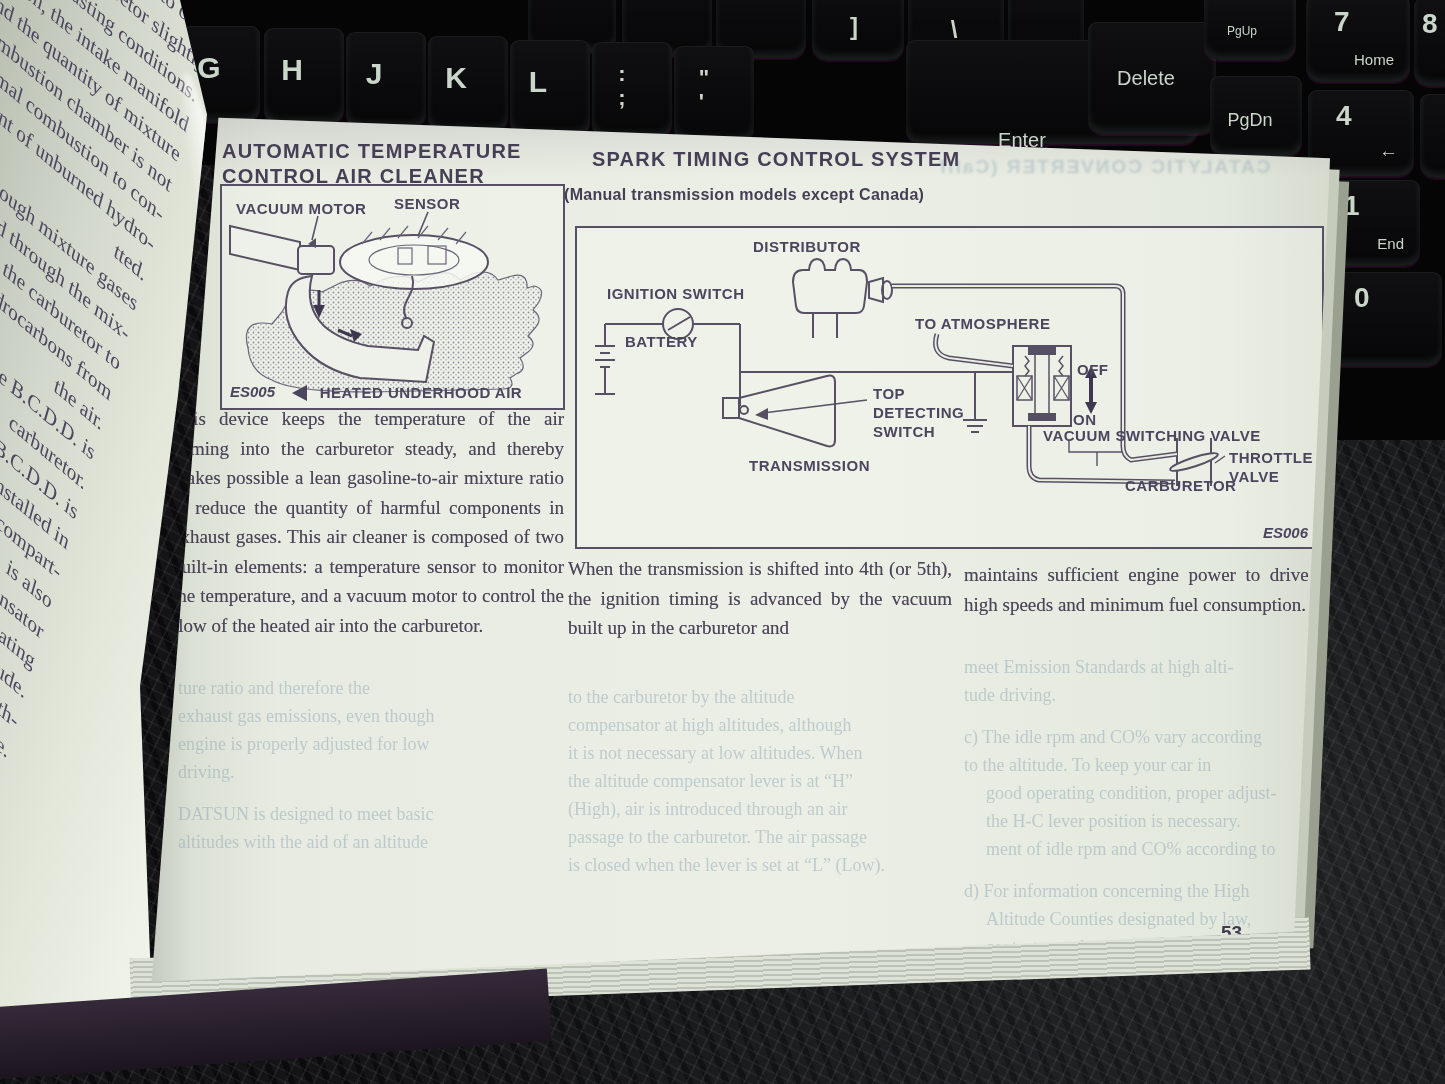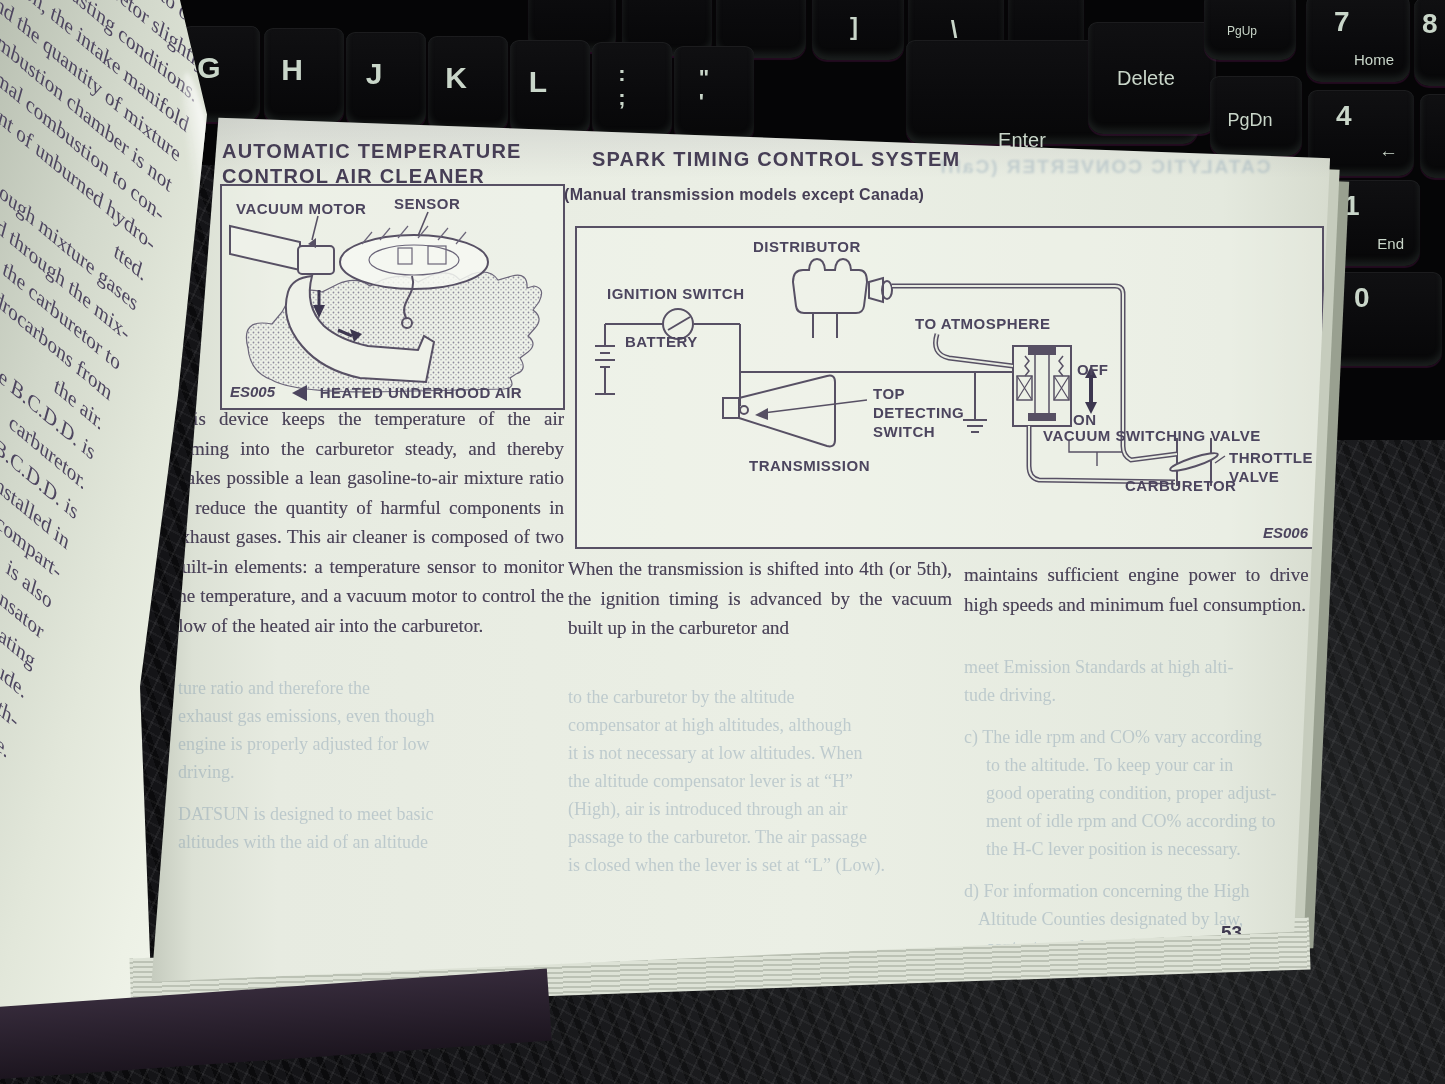--- a/index.html
+++ b/index.html
@@ -336,24 +336,24 @@
     <div>the altitude compensator lever is at “H”</div>
     <div>(High), air is introduced through an air</div>
     <div>passage to the carburetor. The air passage</div>
     <div>is closed when the lever is set at “L” (Low).</div>
   </div>
 
   <div class="ghost" style="left:816px;top:545px;width:380px;">
     <div>meet Emission Standards at high alti-</div>
     <div>tude driving.</div>
     <div class="gap">c) The idle rpm and CO% vary according</div>
-    <div style="margin-left:22px;">to the altitude. To keep your car in</div>
+    <div style="">to the altitude. To keep your car in</div>
     <div style="margin-left:22px;">good operating condition, proper adjust-</div>
+    <div style="margin-left:22px;">the H-C lever position is necessary.</div>
     <div style="margin-left:22px;">ment of idle rpm and CO% according to</div>
-    <div style="margin-left:22px;">the H-C lever position is necessary.</div>
     <div class="gap">d) For information concerning the High</div>
-    <div style="margin-left:14px;">Altitude Counties designated by law,</div>
+    <div style="margin-left:22px;">Altitude Counties designated by law,</div>
     <div style="margin-left:22px;">contact your local NISSAN/DATSUN</div>
     <div style="margin-left:22px;">dealer.</div>
   </div>
 
   <div class="page-number" style="left:1073px;top:794px;margin-top:20px;">53</div>
 </div>
 
 </body></html>

